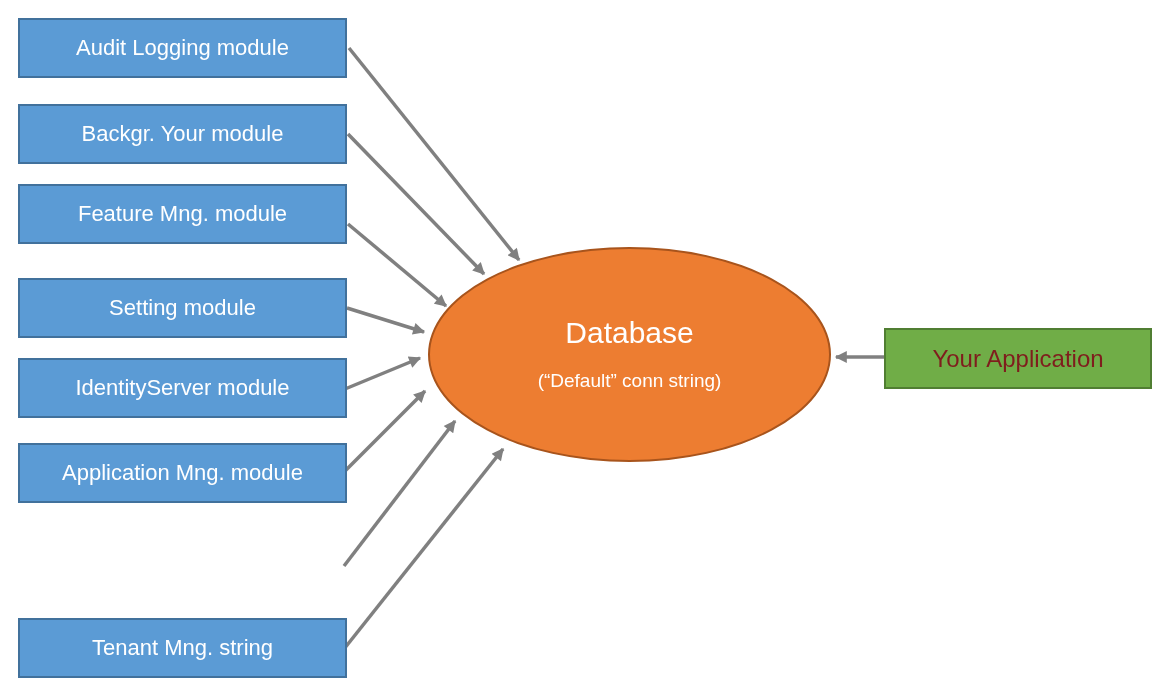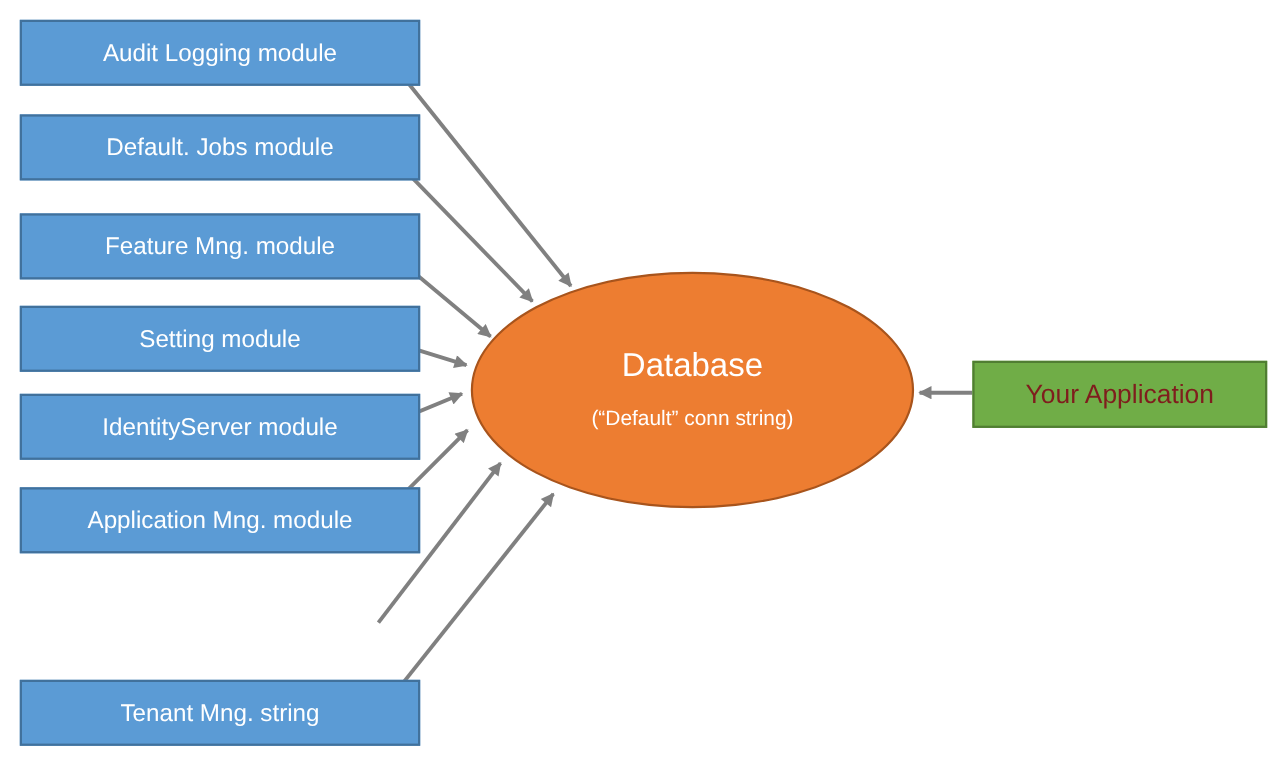--- a/index.html
+++ b/index.html
@@ -23,21 +23,21 @@
     height: 694px;
   }
   .arrow-line {
     stroke: #808080;
     stroke-width: 3.5;
     fill: none;
   }
   .module-box {
     position: absolute;
     left: 18px;
-    width: 364px;
+    width: 329px;
     height: 60px;
     box-sizing: border-box;
     background: #5B9BD5;
     border: 2px solid #41719C;
     color: #ffffff;
     font-size: 22px;
     display: flex;
     align-items: center;
     justify-content: center;
     text-align: center;
@@ -102,22 +102,22 @@
     <line class="arrow-line" x1="348" y1="224" x2="446" y2="306" marker-end="url(#ah)"></line>
     <line class="arrow-line" x1="347" y1="308" x2="424" y2="332" marker-end="url(#ah)"></line>
     <line class="arrow-line" x1="345" y1="389" x2="420" y2="358" marker-end="url(#ah)"></line>
     <line class="arrow-line" x1="345" y1="471" x2="425" y2="391" marker-end="url(#ah)"></line>
     <line class="arrow-line" x1="344" y1="566" x2="455" y2="421" marker-end="url(#ah)"></line>
     <line class="arrow-line" x1="344" y1="649" x2="503" y2="449" marker-end="url(#ah)"></line>
     <line class="arrow-line" x1="884" y1="357" x2="836" y2="357" marker-end="url(#ah)"></line>
   </svg>
 
   <div class="module-box" style="top:18px">Audit Logging module</div>
-  <div class="module-box" style="top:104px">Default. Jobs module</div>
-  <div class="module-box" style="top:194px">Feature Mng. module</div>
+  <div class="module-box" style="top:104px">Backgr. Your module</div>
+  <div class="module-box" style="top:184px">Feature Mng. module</div>
   <div class="module-box" style="top:278px">Setting module</div>
   <div class="module-box" style="top:358px">IdentityServer module</div>
   <div class="module-box" style="top:443px">Application Mng. module</div>
   <div class="module-box" style="top:618px">Tenant Mng. string</div>
 
   <div class="db-ellipse">
     <div class="db-title">Database</div>
     <div class="db-subtitle">(“Default” conn string)</div>
   </div>
 

